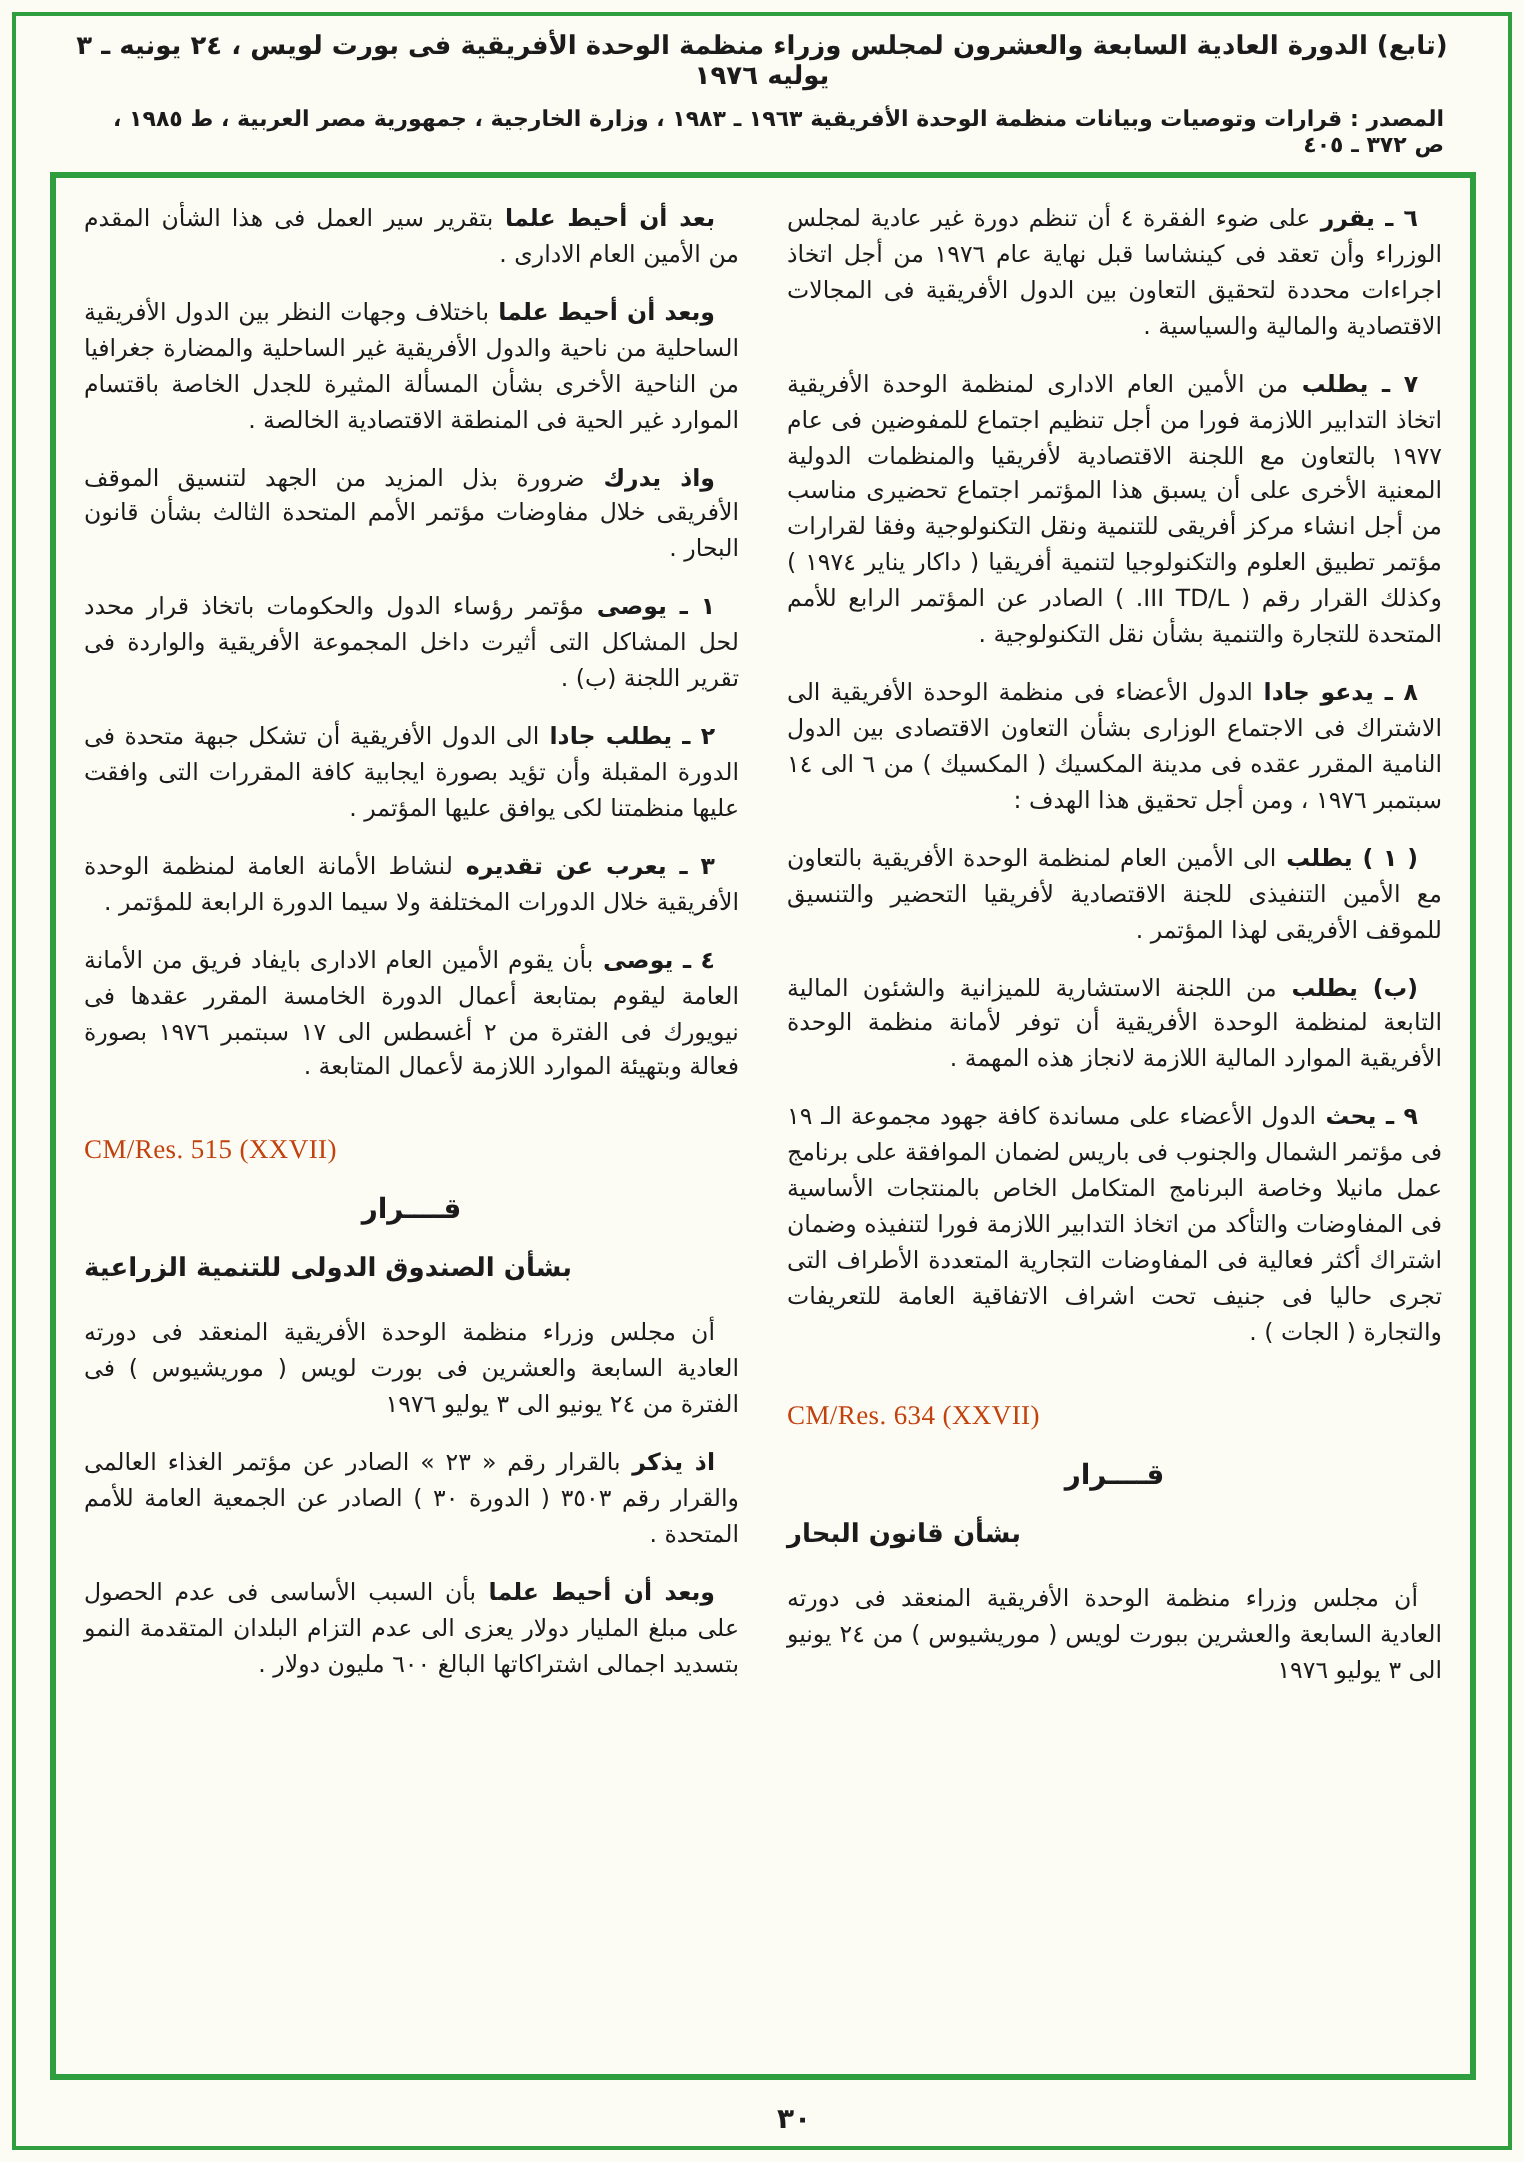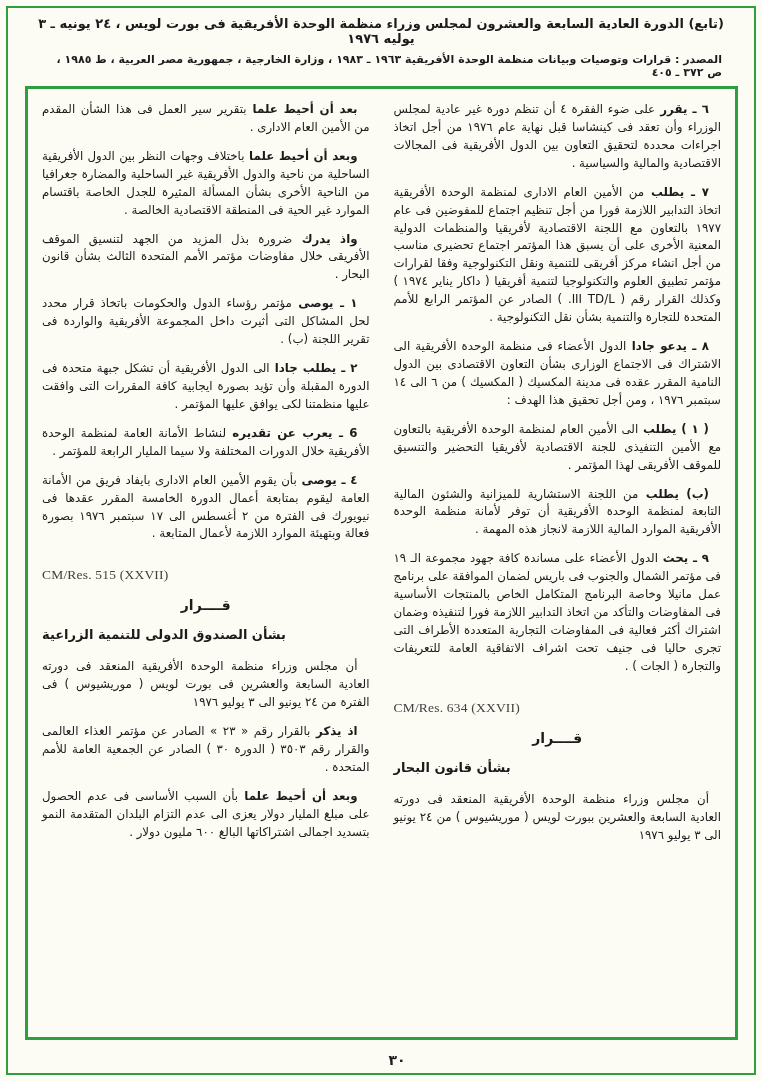--- a/index.html
+++ b/index.html
@@ -21,21 +21,21 @@
     padding:12px 14px 8px; display:flex; direction:rtl; gap:24px; overflow:hidden;
   }
   .col { flex:1 1 0; direction:rtl; min-width:0; }
   .para {
     font-size:11.8px; line-height:1.52; text-align:justify; text-align-last:right;
     text-indent:12px; margin-bottom:11px; direction:rtl;
   }
   .lead { font-weight:bold; }
   .cmres {
     direction:ltr; text-align:left; font-family:"Liberation Serif", serif;
-    font-size:13.5px; letter-spacing:.2px; margin:24px 0 12px; color:#404040;
+    font-size:13.5px; letter-spacing:.2px; margin:24px 0 12px; color:#c2410c;
   }
   .res-title { text-align:center; font-size:14px; font-weight:bold; margin:14px 0 14px; }
   .res-subject { text-align:left; font-size:13px; font-weight:bold; margin:0 0 16px; }
   .pagenum {
     position:absolute; bottom:13px; left:16px; width:100%;
     text-align:center; font-size:14px; font-weight:bold;
   }
 </style>
 </head>
 <body>
@@ -62,21 +62,21 @@
       <h3 class="res-subject">بشأن قانون البحار</h3>
       <p class="para"><b class="lead"></b><span>أن مجلس وزراء منظمة الوحدة الأفريقية المنعقد فى دورته العادية السابعة والعشرين ببورت لويس ( موريشيوس ) من ٢٤ يونيو الى ٣ يوليو ١٩٧٦</span></p>
     </section>
 
     <section class="col">
       <p class="para"><b class="lead">بعد أن أحيط علما </b><span>بتقرير سير العمل فى هذا الشأن المقدم من الأمين العام الادارى .</span></p>
       <p class="para"><b class="lead">وبعد أن أحيط علما </b><span>باختلاف وجهات النظر بين الدول الأفريقية الساحلية من ناحية والدول الأفريقية غير الساحلية والمضارة جغرافيا من الناحية الأخرى بشأن المسألة المثيرة للجدل الخاصة باقتسام الموارد غير الحية فى المنطقة الاقتصادية الخالصة .</span></p>
       <p class="para"><b class="lead">واذ يدرك </b><span>ضرورة بذل المزيد من الجهد لتنسيق الموقف الأفريقى خلال مفاوضات مؤتمر الأمم المتحدة الثالث بشأن قانون البحار .</span></p>
       <p class="para"><b class="lead">١ ـ يوصى </b><span>مؤتمر رؤساء الدول والحكومات باتخاذ قرار محدد لحل المشاكل التى أثيرت داخل المجموعة الأفريقية والواردة فى تقرير اللجنة (ب) .</span></p>
       <p class="para"><b class="lead">٢ ـ يطلب جادا </b><span>الى الدول الأفريقية أن تشكل جبهة متحدة فى الدورة المقبلة وأن تؤيد بصورة ايجابية كافة المقررات التى وافقت عليها منظمتنا لكى يوافق عليها المؤتمر .</span></p>
-      <p class="para"><b class="lead">6 ـ يعرب عن تقديره </b><span>لنشاط الأمانة العامة لمنظمة الوحدة الأفريقية خلال الدورات المختلفة ولا سيما المليار الرابعة للمؤتمر .</span></p>
+      <p class="para"><b class="lead">٣ ـ يعرب عن تقديره </b><span>لنشاط الأمانة العامة لمنظمة الوحدة الأفريقية خلال الدورات المختلفة ولا سيما الدورة الرابعة للمؤتمر .</span></p>
       <p class="para"><b class="lead">٤ ـ يوصى </b><span>بأن يقوم الأمين العام الادارى بايفاد فريق من الأمانة العامة ليقوم بمتابعة أعمال الدورة الخامسة المقرر عقدها فى نيويورك فى الفترة من ٢ أغسطس الى ١٧ سبتمبر ١٩٧٦ بصورة فعالة وبتهيئة الموارد اللازمة لأعمال المتابعة .</span></p>
       <p class="cmres">CM/Res. 515 (XXVII)</p>
       <h2 class="res-title">قــــرار</h2>
       <h3 class="res-subject">بشأن الصندوق الدولى للتنمية الزراعية</h3>
       <p class="para"><b class="lead"></b><span>أن مجلس وزراء منظمة الوحدة الأفريقية المنعقد فى دورته العادية السابعة والعشرين فى بورت لويس ( موريشيوس ) فى الفترة من ٢٤ يونيو الى ٣ يوليو ١٩٧٦</span></p>
       <p class="para"><b class="lead">اذ يذكر </b><span>بالقرار رقم « ٢٣ » الصادر عن مؤتمر الغذاء العالمى والقرار رقم ٣٥٠٣ ( الدورة ٣٠ ) الصادر عن الجمعية العامة للأمم المتحدة .</span></p>
       <p class="para"><b class="lead">وبعد أن أحيط علما </b><span>بأن السبب الأساسى فى عدم الحصول على مبلغ المليار دولار يعزى الى عدم التزام البلدان المتقدمة النمو بتسديد اجمالى اشتراكاتها البالغ ٦٠٠ مليون دولار .</span></p>
     </section>
 
   </main>

